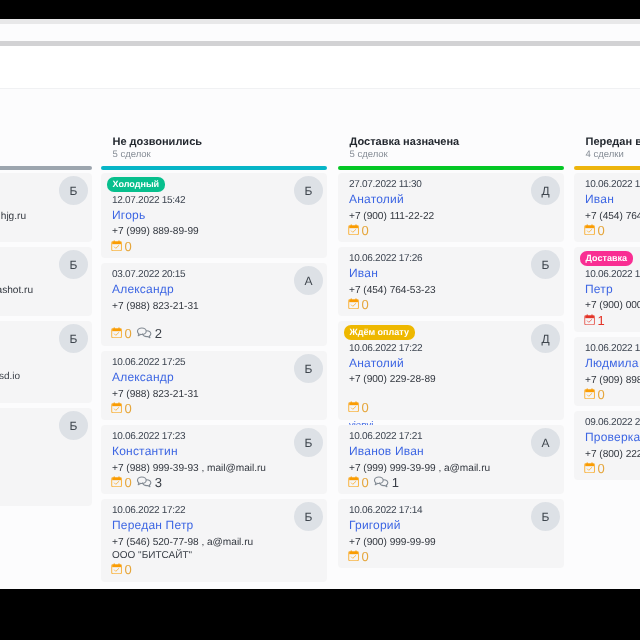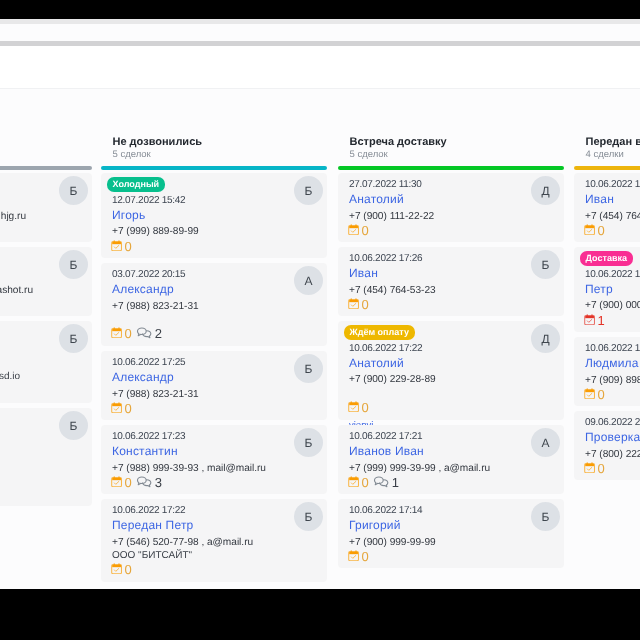--- a/index.html
+++ b/index.html
@@ -170,21 +170,21 @@
 <path d="M2.4 3.9h17.2v4.3H2.4z" fill="#fa9c02"></path>
 <path d="M6.6 13.6l2.8 2.8 5.9-5.6" stroke="#fa9c02" stroke-opacity="0.78" stroke-width="1.7" fill="none" stroke-linecap="round" stroke-linejoin="round"></path>
 </svg>
             </span>
             <span class="num" style="color: rgb(229, 166, 60);">0</span>
           </div>
           <div class="avatar" style="right: 4px; top: 3px;">Б</div>
         </div>
       </div>
       <div class="col" style="left: 338px;">
-        <div class="col-title" style="left: 11.5px; top: 46.5px;">Встреча доставку</div>
+        <div class="col-title" style="left: 11.5px; top: 46.5px;">Доставка назначена</div>
         <div class="col-sub" style="left: 11.5px; top: 60px;">5 сделок</div>
         <div class="col-bar" style="left: 0px; top: 77px; width: 226px; background: rgb(4, 199, 37);"></div>
         <div class="card" style="left: 0px; width: 226px; height: 69px; top: 84px;">
           <div class="date" style="left: 11px; top: 5.7px;">27.07.2022 11:30</div>
           <div class="name" style="left: 11px; top: 18.6px;">Анатолий</div>
           <div class="phone" style="left: 11px; top: 37.5px;">+7 (900) 111-22-22</div>
           <div class="meta" style="left: 10px; top: 50.8px;">
             <span style="display: flex;">
               <svg width="11.2" height="11.2" viewBox="0 0 22 22">
 <rect x="5.3" y="0.6" width="2" height="4" rx="1" fill="#fa9c02"></rect>

